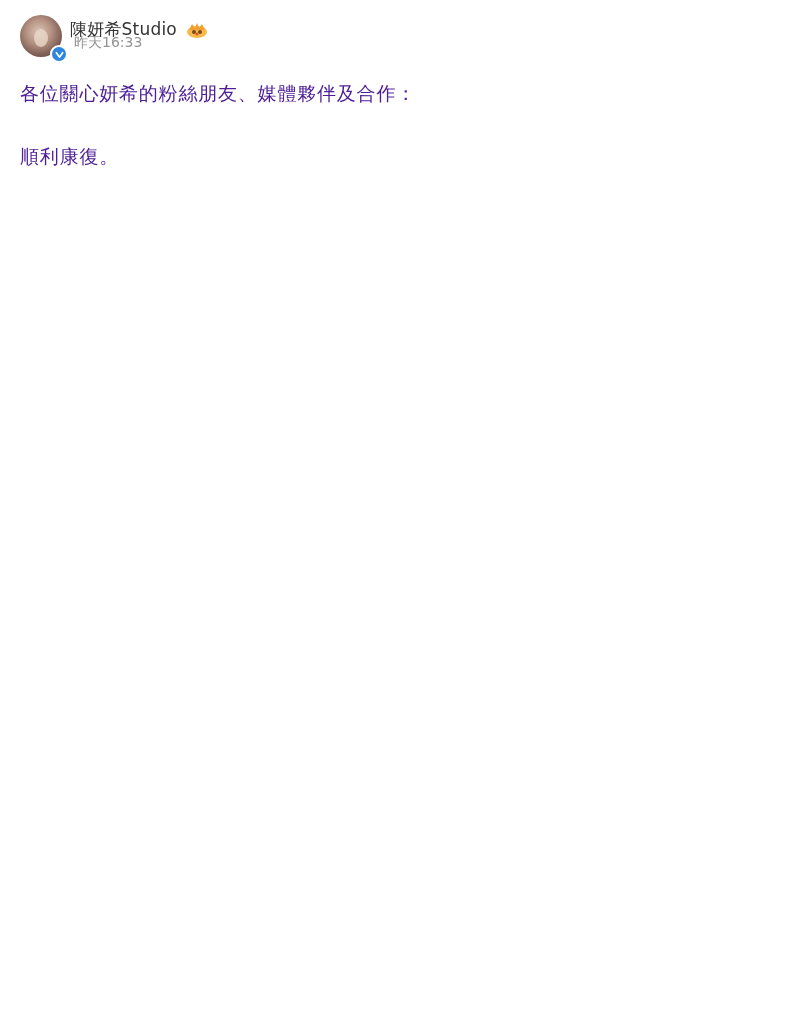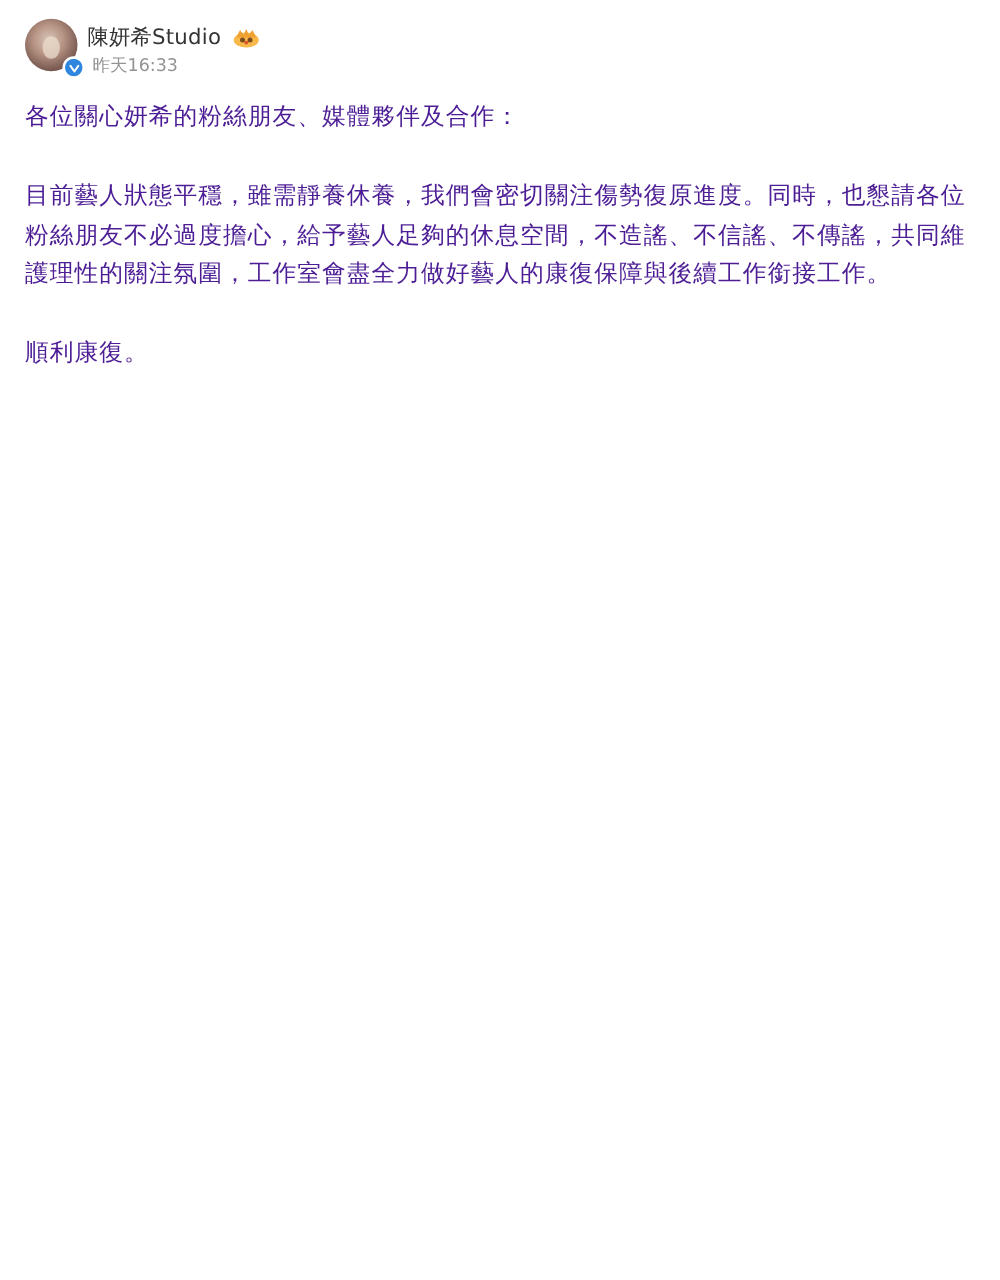--- a/index.html
+++ b/index.html
@@ -21,21 +21,21 @@
     .verified {
       position: absolute; left: 30px; top: 30px; width: 14px; height: 14px; border-radius: 50%;
       background: #2e86de; border: 2px solid #fff; box-sizing: content-box;
       display: flex; align-items: center; justify-content: center;
     }
     .name-row { position: absolute; left: 52px; top: 6px; display: flex; align-items: center; }
     .name { font-size: 17px; color: #333333; letter-spacing: 0.2px; }
     .crown {
       margin-left: 8px; width: 24px; height: 18px; position: relative;
     }
-    .time { position: absolute; left: 56px; top: 32px; font-size: 14px; color: #939393; }
+    .time { position: absolute; left: 56px; top: 22px; font-size: 14px; color: #939393; }
     .content {
       position: absolute; left: 20px; top: 78px; width: 760px;
       font-size: 19px; line-height: 31.5px; color: #4c1d95;
       letter-spacing: 0.8px;
     }
     .para { margin: 0 0 31.5px 0; }
   </style>
 </head>
 <body>
 
@@ -58,15 +58,14 @@
         <circle cx="15" cy="11" r="2" fill="#7a4a1a"></circle>
         <circle cx="12" cy="13" r="1.5" fill="#e0502a"></circle>
       </svg>
     </span>
   </div>
   <div class="time">昨天16:33</div>
 </div>
 
 <div class="content">
   <p class="para">各位關心妍希的粉絲朋友、媒體夥伴及合作：</p>
-  <p class="para">目前藝人狀態平穩，雖需靜養休養，我們會密切關注傷勢復原進度。同時，也懇請各位粉絲朋友不必過度擔心，給予藝人足夠的休息空間，不造謠、不信謠、不傳謠，共同維護理性的關注氛圍，工作室會盡全力做好藝人的康復保障與後續工作銜接工作。</p>
   <p class="para">順利康復。</p>
 </div>
 
 </body></html>

